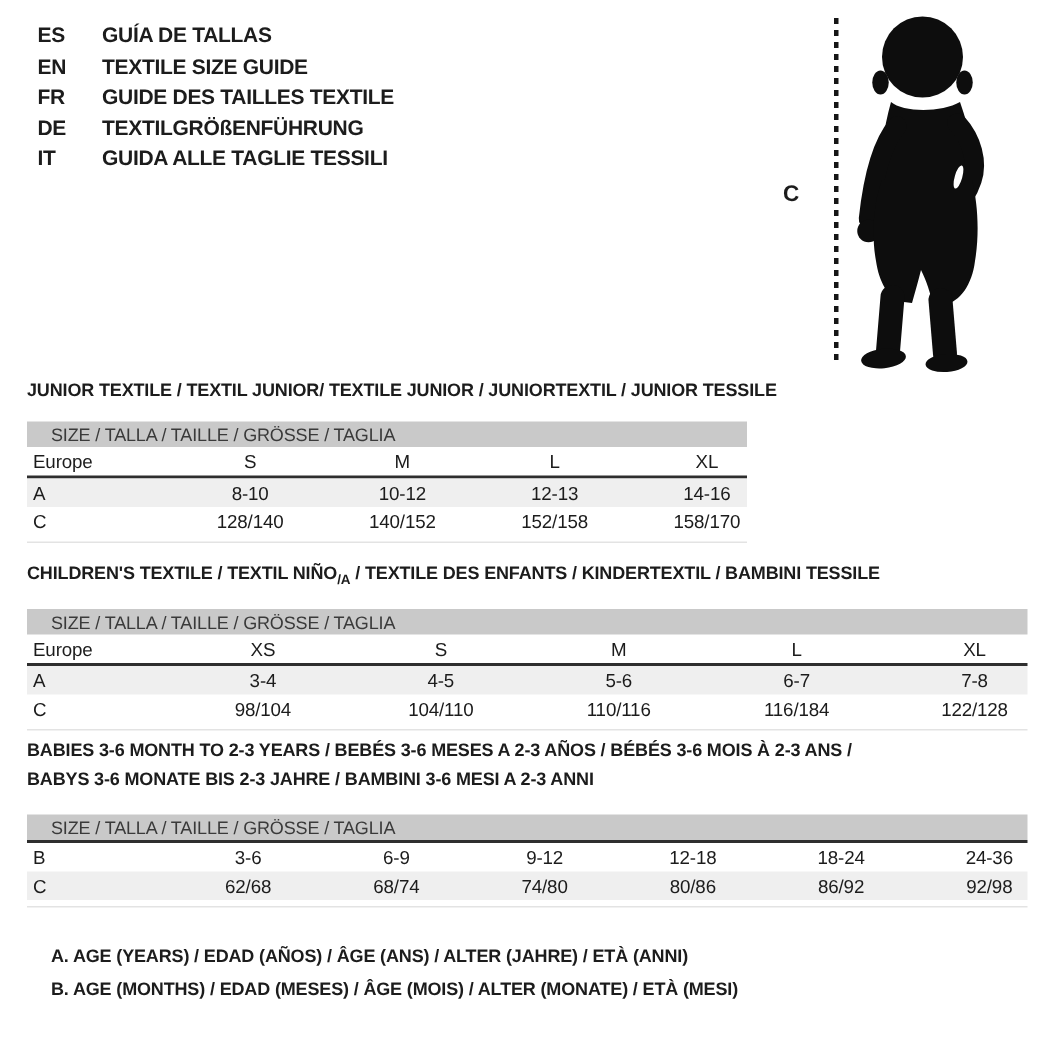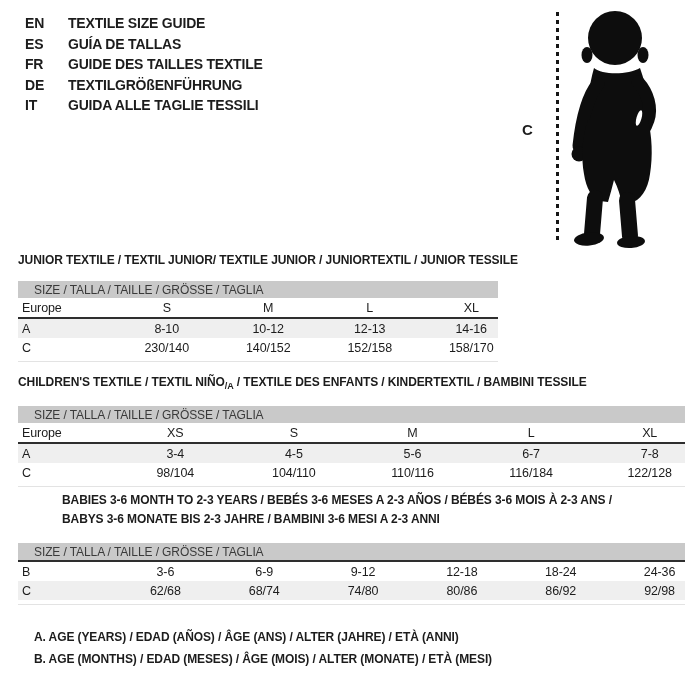--- a/index.html
+++ b/index.html
@@ -34,26 +34,26 @@
   .divider{height:2px;}
 
   
   .legend{line-height:22px;font-size:12px;font-weight:bold;letter-spacing:-0.1px;}
 </style>
 </head>
 <body>
 
 <div class="abs lang-list">
   <div class="lang-row">
+    <span class="lang-code">ES</span>
+    <span class="lang-label">GUÍA DE TALLAS</span>
+  </div>
+  <div class="lang-row">
     <span class="lang-code">EN</span>
     <span class="lang-label">TEXTILE SIZE GUIDE</span>
-  </div>
-  <div class="lang-row">
-    <span class="lang-code">ES</span>
-    <span class="lang-label">GUÍA DE TALLAS</span>
   </div>
   <div class="lang-row">
     <span class="lang-code">FR</span>
     <span class="lang-label">GUIDE DES TAILLES TEXTILE</span>
   </div>
   <div class="lang-row">
     <span class="lang-code">DE</span>
     <span class="lang-label">TEXTILGRÖßENFÜHRUNG</span>
   </div>
   <div class="lang-row">
@@ -105,21 +105,21 @@
   <div class="divider" style="background:#2e2e2e;"></div>
   <div class="t-row" style="background:#efefef;">
     <span class="lbl">A</span>
     <span class="val">8-10</span>
     <span class="val">10-12</span>
     <span class="val">12-13</span>
     <span class="val">14-16</span>
   </div>
   <div class="t-row">
     <span class="lbl">C</span>
-    <span class="val">230/140</span>
+    <span class="val">128/140</span>
     <span class="val">140/152</span>
     <span class="val">152/158</span>
     <span class="val">158/170</span>
   </div>
 </div>
 
 <div class="abs section-title" style="left:18px;top:375px;"><span>CHILDREN'S TEXTILE / TEXTIL NIÑO</span><span class="title-sub">/A</span><span> / TEXTILE DES ENFANTS / KINDERTEXTIL / BAMBINI TESSILE</span></div>
 
 <div class="abs size-table" style="left:18px;top:406px;width:667px;">
   <div class="size-bar" style="background:#c9c9c9;">SIZE / TALLA / TAILLE / GRÖSSE / TAGLIA</div>
@@ -143,21 +143,21 @@
   <div class="t-row">
     <span class="lbl">C</span>
     <span class="val">98/104</span>
     <span class="val">104/110</span>
     <span class="val">110/116</span>
     <span class="val">116/184</span>
     <span class="val">122/128</span>
   </div>
 </div>
 
-<div class="abs section-title" style="left:18px;top:491px;line-height:19px;margin-left:44px;">
+<div class="abs section-title" style="left:18px;top:491px;line-height:19px;">
   <div>BABIES 3-6 MONTH TO 2-3 YEARS / BEBÉS 3-6 MESES A 2-3 AÑOS / BÉBÉS 3-6 MOIS À 2-3 ANS /</div>
   <div>BABYS 3-6 MONATE BIS 2-3 JAHRE / BAMBINI 3-6 MESI A 2-3 ANNI</div>
 </div>
 
 <div class="abs size-table" style="left:18px;top:543px;width:667px;">
   <div class="size-bar" style="background:#c9c9c9;">SIZE / TALLA / TAILLE / GRÖSSE / TAGLIA</div>
   <div class="divider" style="background:#2e2e2e;"></div>
   <div class="t-row">
     <span class="lbl">B</span>
     <span class="val">3-6</span>

